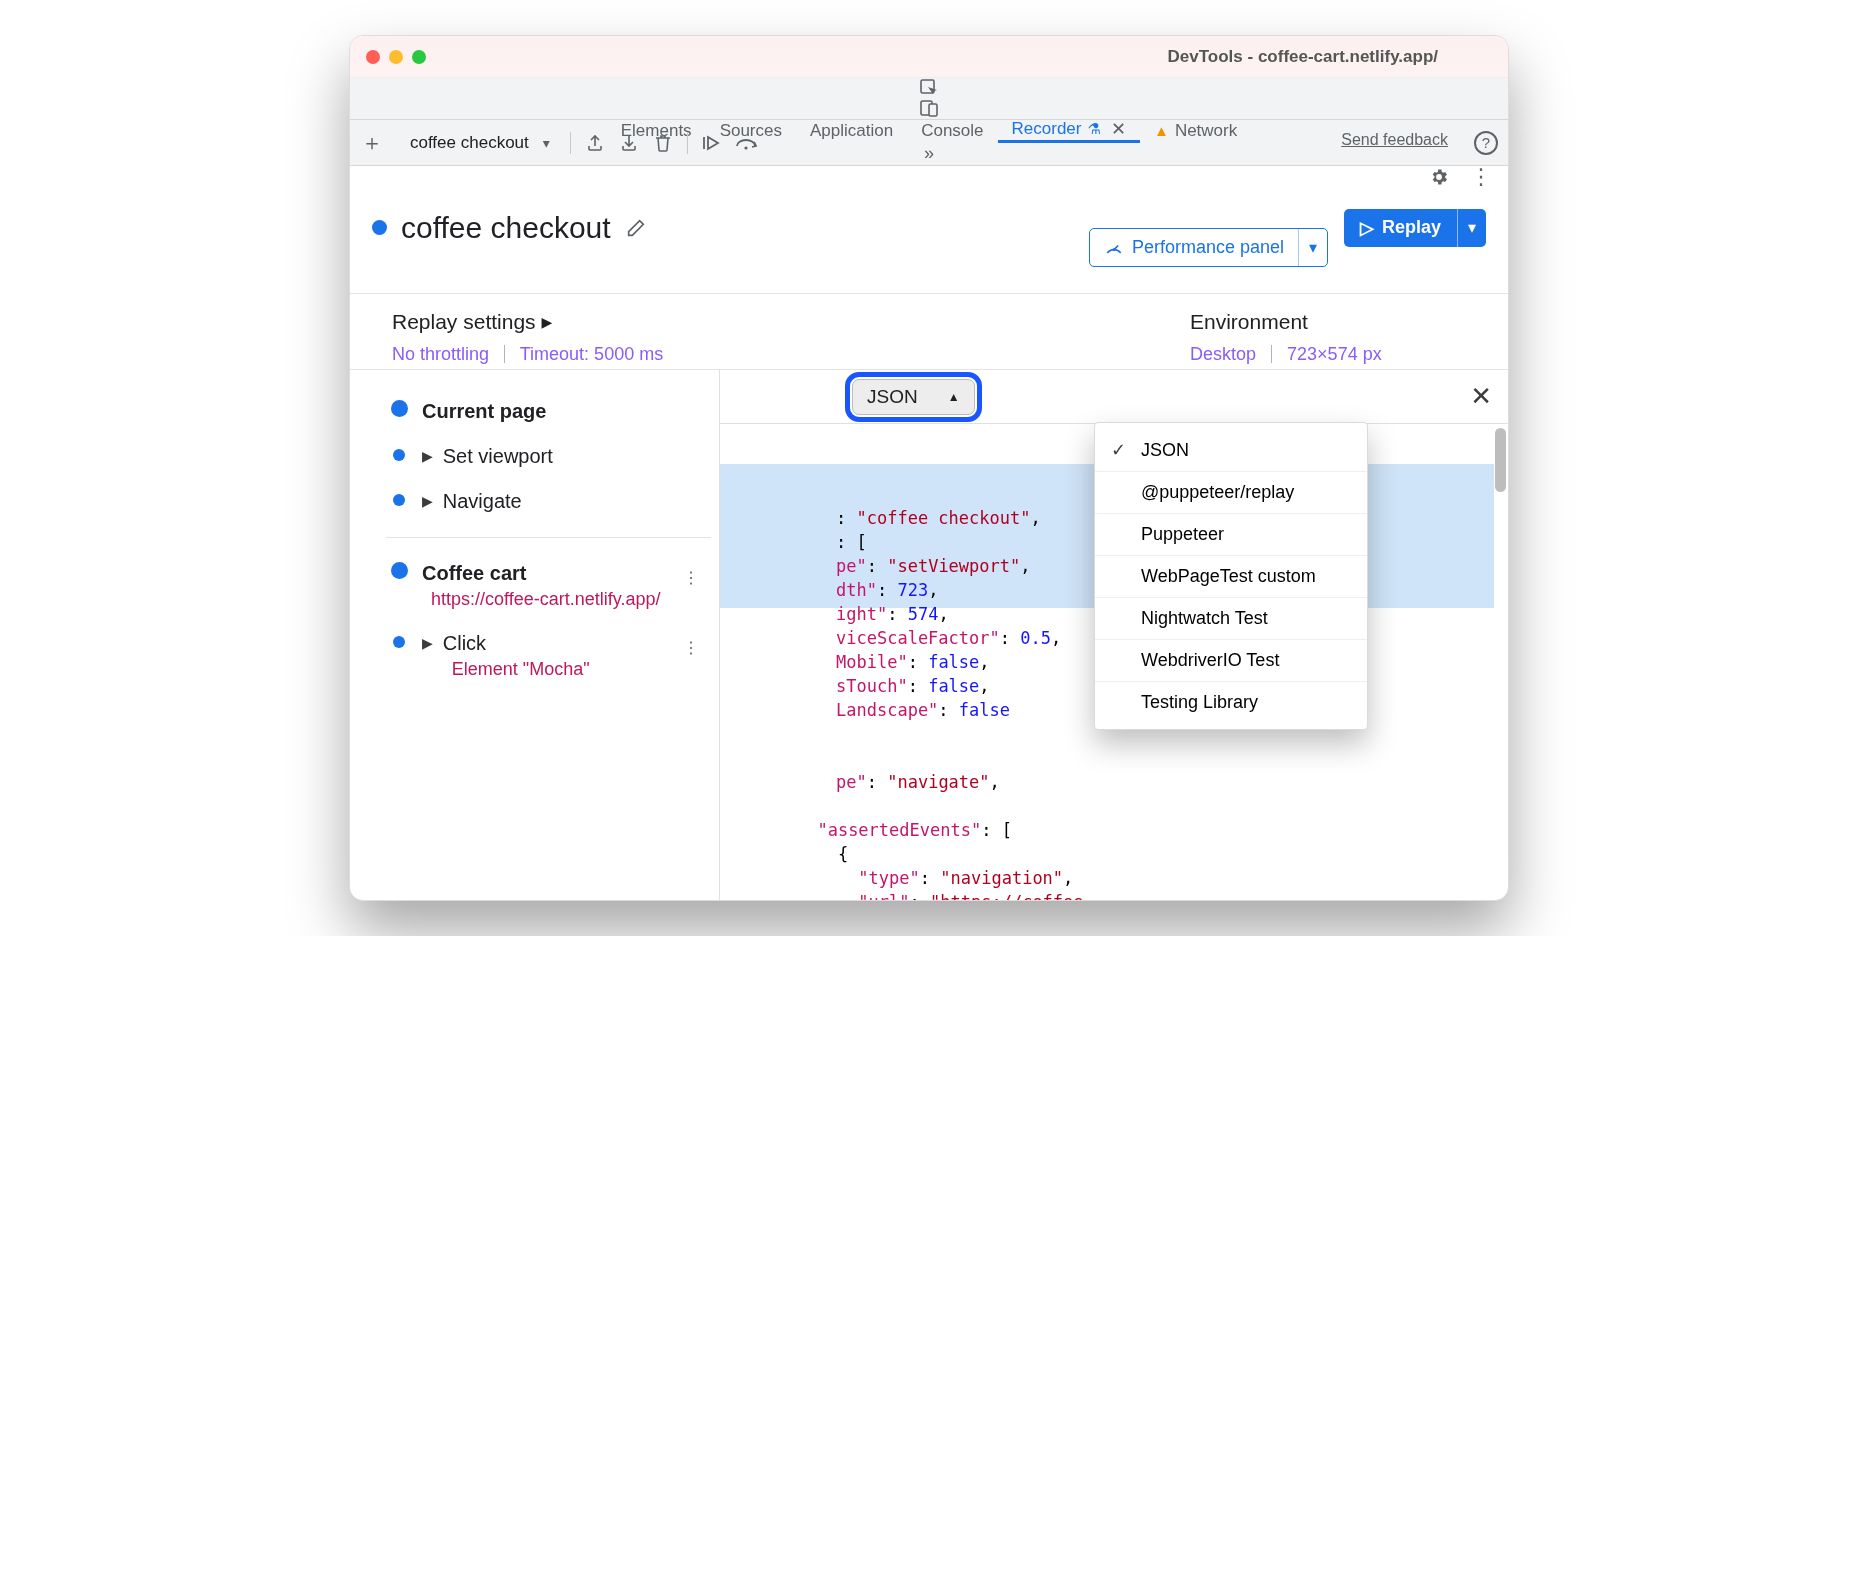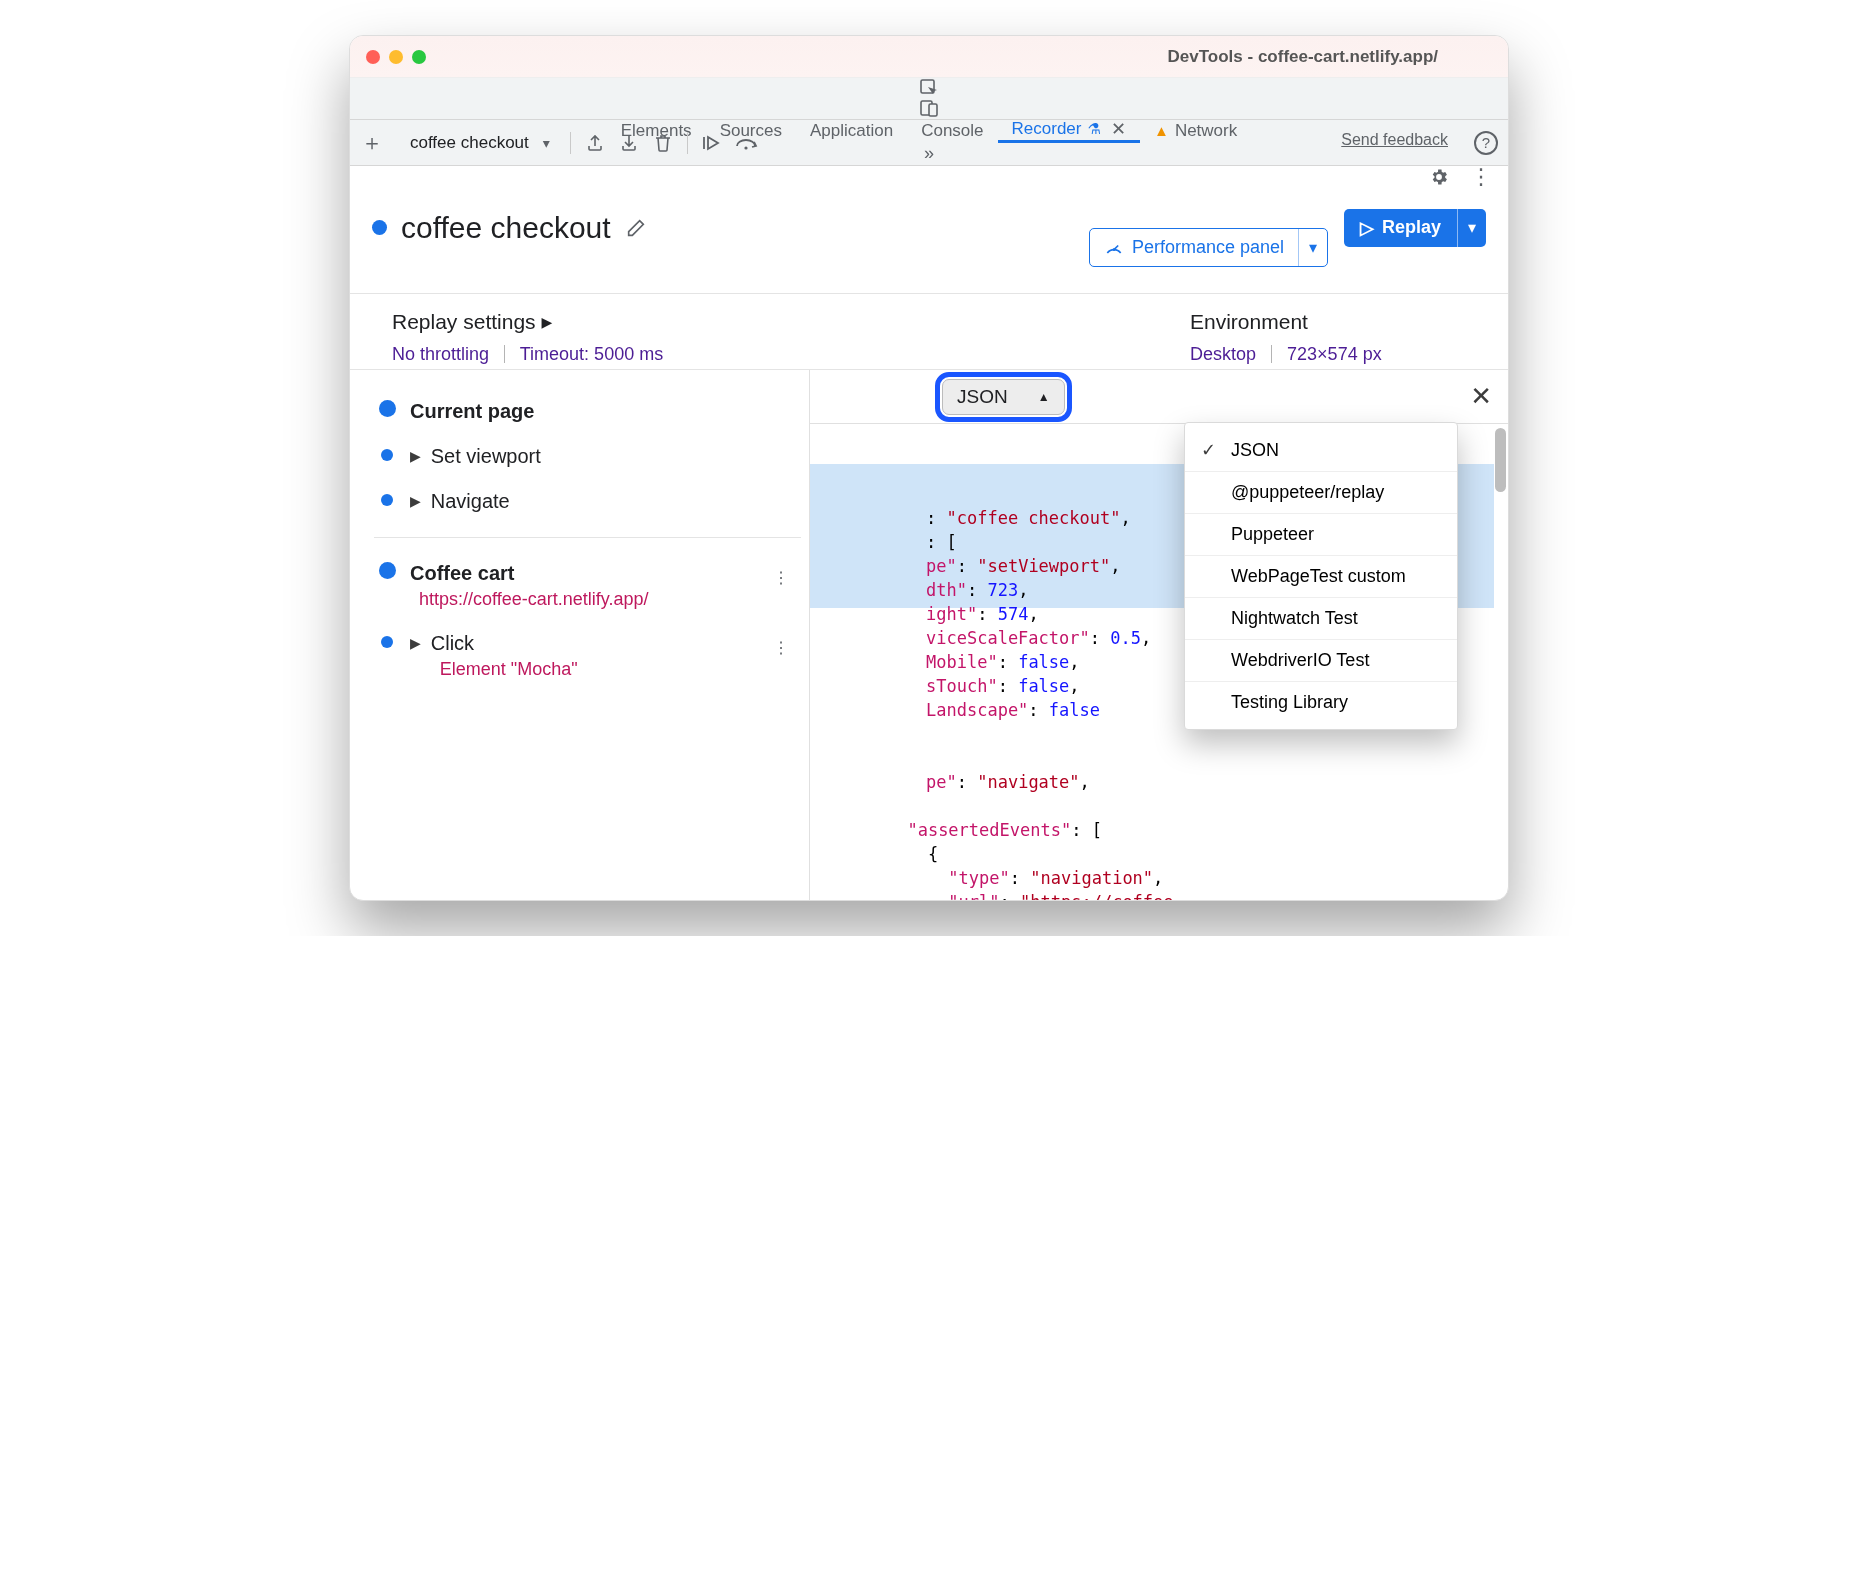--- a/index.html
+++ b/index.html
@@ -62,26 +62,26 @@
   .replay-btn { display:flex; border-radius:5px; overflow:hidden;}
   .replay-btn .main{ display:flex;align-items:center; gap:8px; color:#fff; background:#1a73e8; padding:8px 16px; font-size:18px; font-weight:600;}
   .replay-btn .drop{ border-left:1px solid rgba(255,255,255,.5); color:#fff; background:#1a73e8; padding:8px 10px; display:flex;align-items:center;}
   
   .settings {
     display:flex; border-top:1px solid #e4e4e4; border-bottom:1px solid #e4e4e4;
     padding:16px 28px 4px 42px; font-size:18px;
   }
   .settings .col{flex:1;}
   .settings h4{ margin:0 0 10px 0; font-size:21px; font-weight:500; color:#202124; display:flex;align-items:center;gap:6px;}
-  .settings .muted{ color:#4c1d95;}
+  .settings .muted{ color:#8b5cf6;}
   .settings .pipe{ display:inline-block; width:1px; height:18px; background:#b4b4b4; vertical-align:-3px; margin:0 10px;}
   .settings .env{ text-align:left;}
   
   .main-split { display:flex; height:530px; position:relative;}
-  .left-pane { width:460px; border-right:1px solid #e0e0e0; padding:18px 8px 0 24px; overflow:hidden;}
+  .left-pane { width:370px; border-right:1px solid #e0e0e0; padding:18px 8px 0 36px; overflow:hidden;}
   .right-pane { flex:1; position:relative; overflow:hidden;}
   
   .step-group { border-bottom:1px solid #e4e4e4; padding-bottom:14px; margin-bottom:12px;}
   .step-group:last-child{border-bottom:none;}
   .step { display:flex; align-items:flex-start; padding:12px 0 10px 0;}
   .step .tl { width:26px; display:flex; flex-direction:column; align-items:center; flex-shrink:0;}
   .step .node{ width:17px;height:17px;border-radius:50%;background:#1a73e8;}
   .step .node.small{ width:12px;height:12px; margin-top:4px;}
   .step .label { font-size:20px; color:#202124; margin-left:10px;}
   .step .label.bold{ font-weight:700;}

